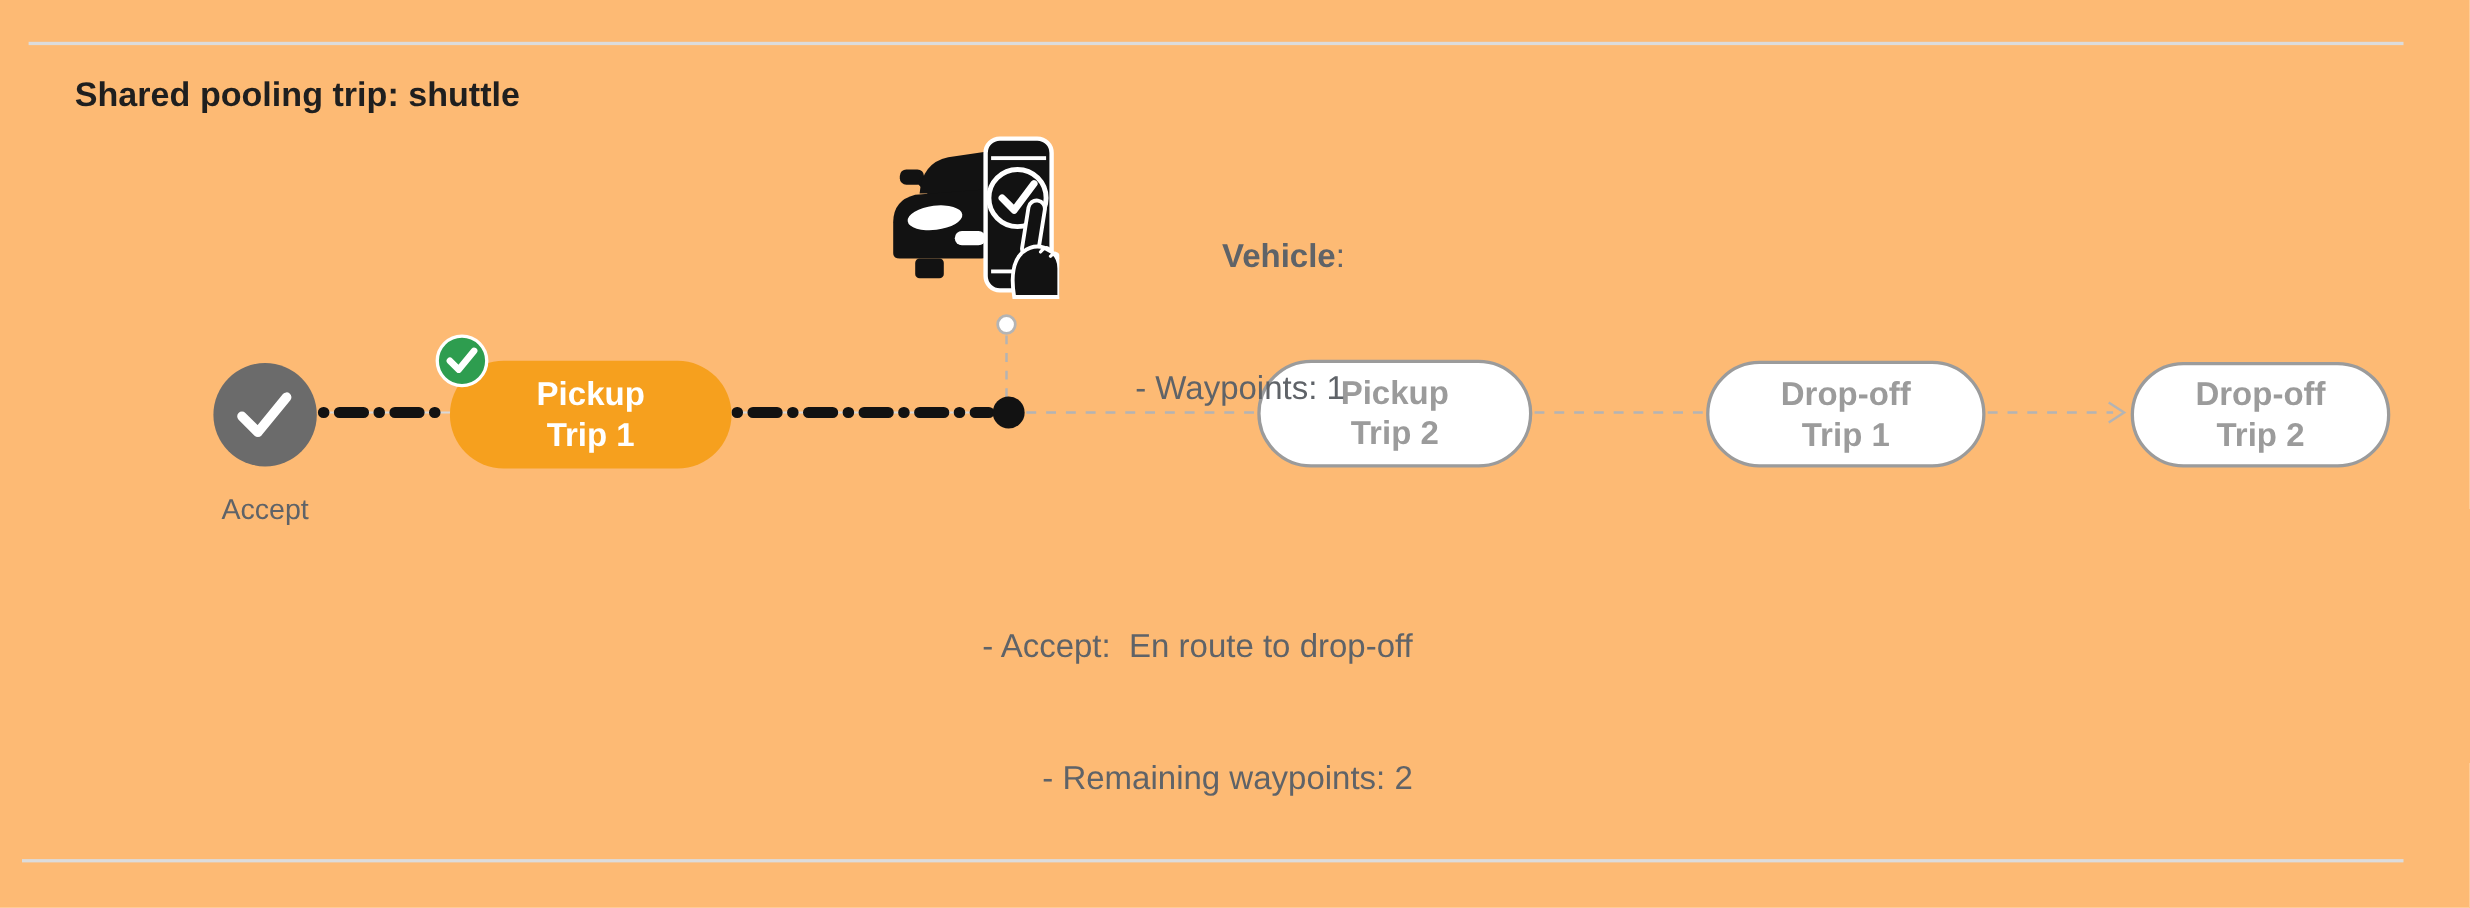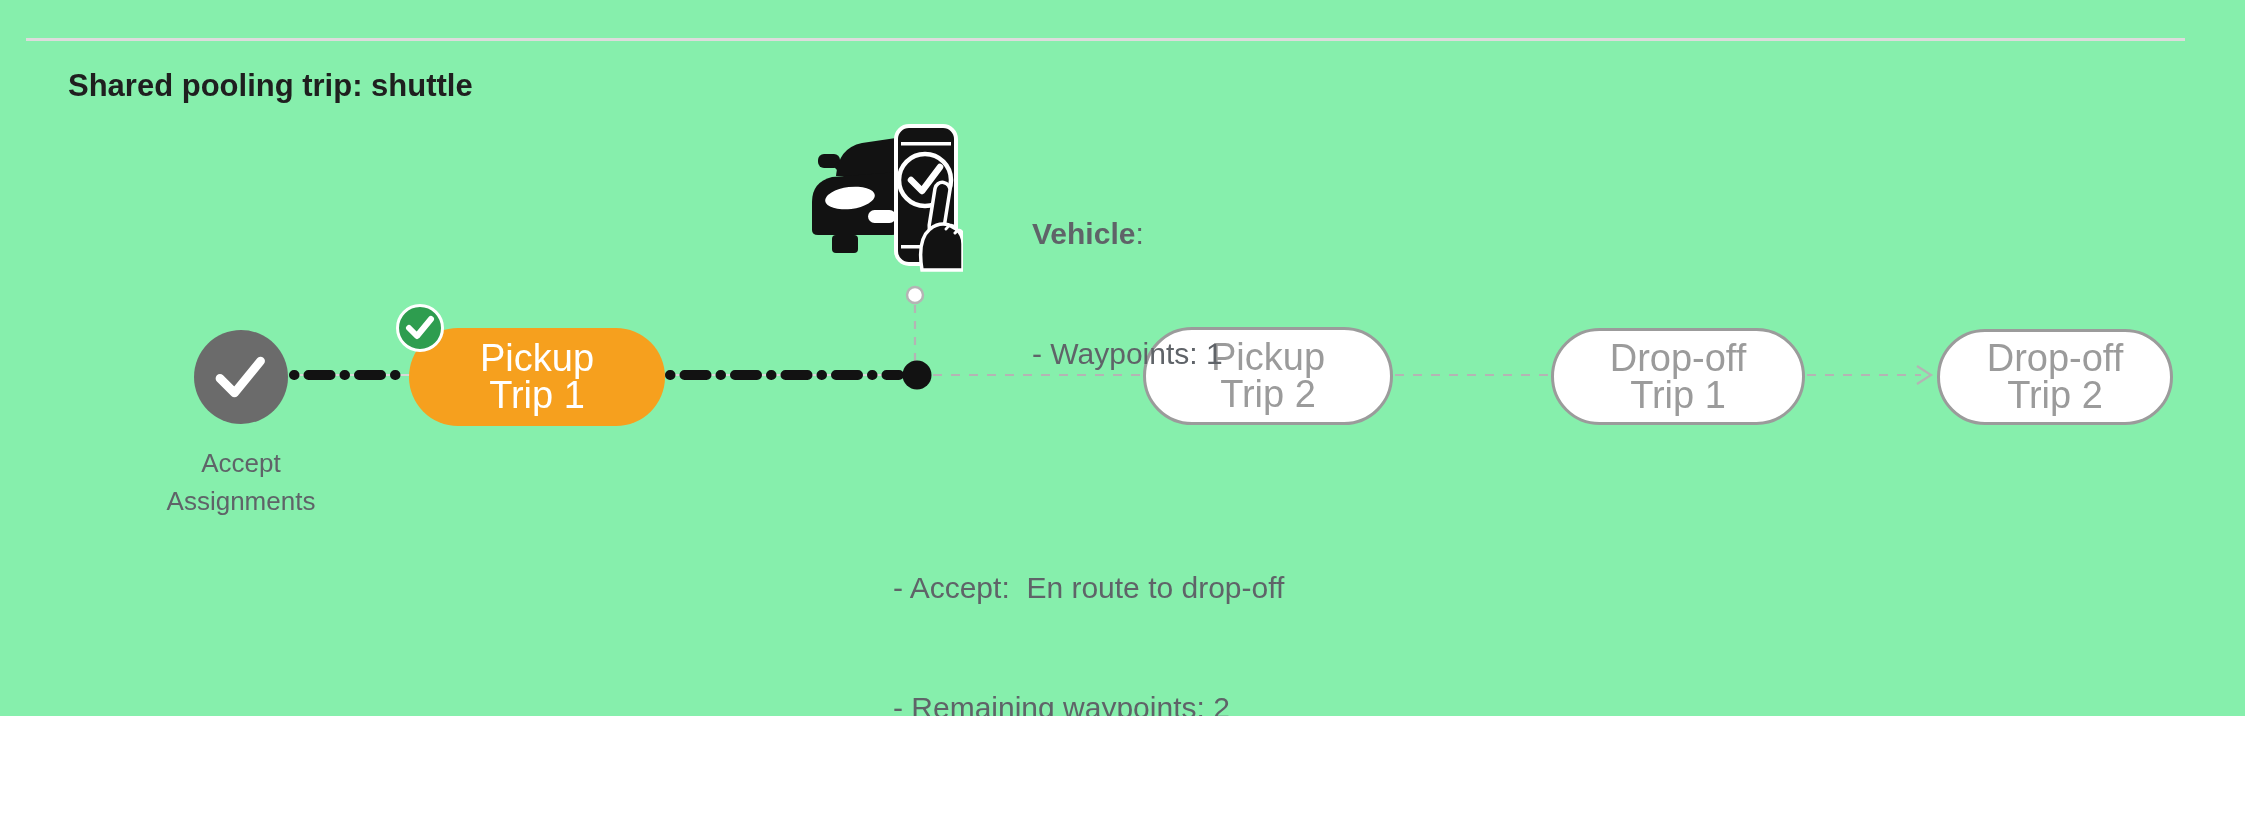--- a/index.html
+++ b/index.html
@@ -8,21 +8,21 @@
     --done-gray:#6B6B6B;
     --pending-gray:#9B9B9B;
     --connector-gray:#B4B4B4;
     --text-gray:#5F6368;
     --title-black:#1F1F1F;
     --ink:#121212;
     --rule-gray:#DCDCDC;
   }
   *{box-sizing:border-box;margin:0;padding:0;}
   body{background:#fff;font-family:"Liberation Sans",sans-serif;}
-  .stage{position:relative;width:2245px;height:716px;background:#86efac;overflow:hidden;}
+  .stage{position:relative;width:2245px;height:825px;background:#fdba74;overflow:hidden;}
 
   .rule{position:absolute;height:3px;background:var(--rule-gray);}
   .rule.top{left:26px;width:2159px;top:38px;}
   .rule.bottom{left:20px;width:2165px;top:781px;}
 
   .page-title{position:absolute;left:68px;top:68px;font-size:31px;font-weight:700;color:var(--title-black);letter-spacing:0;}
 
   svg.layer{position:absolute;left:0;top:0;width:2245px;height:825px;}
 
   .dash-black{stroke:var(--ink);stroke-width:10;stroke-linecap:round;stroke-dasharray:0.5 14 22 14;fill:none;}
@@ -34,35 +34,35 @@
   .pos-dot{fill:var(--ink);}
 
   .node-circle{position:absolute;left:194px;top:330px;width:94px;height:94px;border-radius:50%;
     background:var(--done-gray);display:flex;align-items:center;justify-content:center;}
   .node-circle svg{width:70px;height:58px;}
 
   .node-label{position:absolute;left:101px;top:444px;width:280px;text-align:center;
     font-size:26px;line-height:38px;color:var(--text-gray);}
 
   .pill{position:absolute;border-radius:60px;display:flex;flex-direction:column;align-items:center;
-    justify-content:center;font-size:38px;font-weight:400;line-height:37px;text-align:center;}
+    justify-content:center;font-size:30px;font-weight:700;line-height:37px;text-align:center;}
   .pill.active{left:409px;top:328px;width:256px;height:98px;background:var(--accent-orange);color:#fff;}
   .pill.pending{background:#fff;border:3px solid var(--pending-gray);color:var(--pending-gray);}
   .pill.p2{left:1143px;top:327px;width:250px;height:98px;}
   .pill.p3{left:1551px;top:328px;width:254px;height:97px;}
   .pill.p4{left:1937px;top:329px;width:236px;height:96px;}
 
   .badge{position:absolute;left:396px;top:304px;width:48px;height:48px;border-radius:50%;
     background:var(--success-green);border:3px solid #fff;display:flex;align-items:center;justify-content:center;}
   .badge svg{width:30px;height:26px;}
 
   .vehicle-icon{position:absolute;left:798px;top:118px;width:165px;height:155px;}
   .ink{fill:var(--ink);}
 
-  .info{position:absolute;color:var(--text-gray);font-size:30px;line-height:40px;white-space:pre-wrap;}
+  .info{position:absolute;color:var(--text-gray);font-size:30px;line-height:40px;white-space:pre-wrap;text-align:right;}
   .info b{font-weight:700;}
   .info.vehicle{left:1032px;top:134px;}
   .info.trips{left:893px;top:488px;}
 </style>
 </head>
 <body>
 
 <div class="stage">
 
   <div class="rule top"></div>
@@ -83,21 +83,20 @@
     <circle class="pos-dot" cx="917" cy="375" r="14.5"></circle>
   </svg>
 
   <div class="node-circle">
     <svg viewBox="0 0 94 80">
       <polyline points="18,42 38,62 74,18" fill="none" stroke="#fff" stroke-width="12" stroke-linecap="round" stroke-linejoin="round"></polyline>
     </svg>
   </div>
   <div class="node-label">
     <div>Accept</div>
-    <div>Assignments</div>
   </div>
 
   <div class="pill active">
     <div>Pickup</div>
     <div>Trip 1</div>
   </div>
   <div class="badge">
     <svg viewBox="0 0 30 26">
       <polyline points="4,13 12,21 26,4" fill="none" stroke="#fff" stroke-width="6" stroke-linecap="round" stroke-linejoin="round"></polyline>
     </svg>

